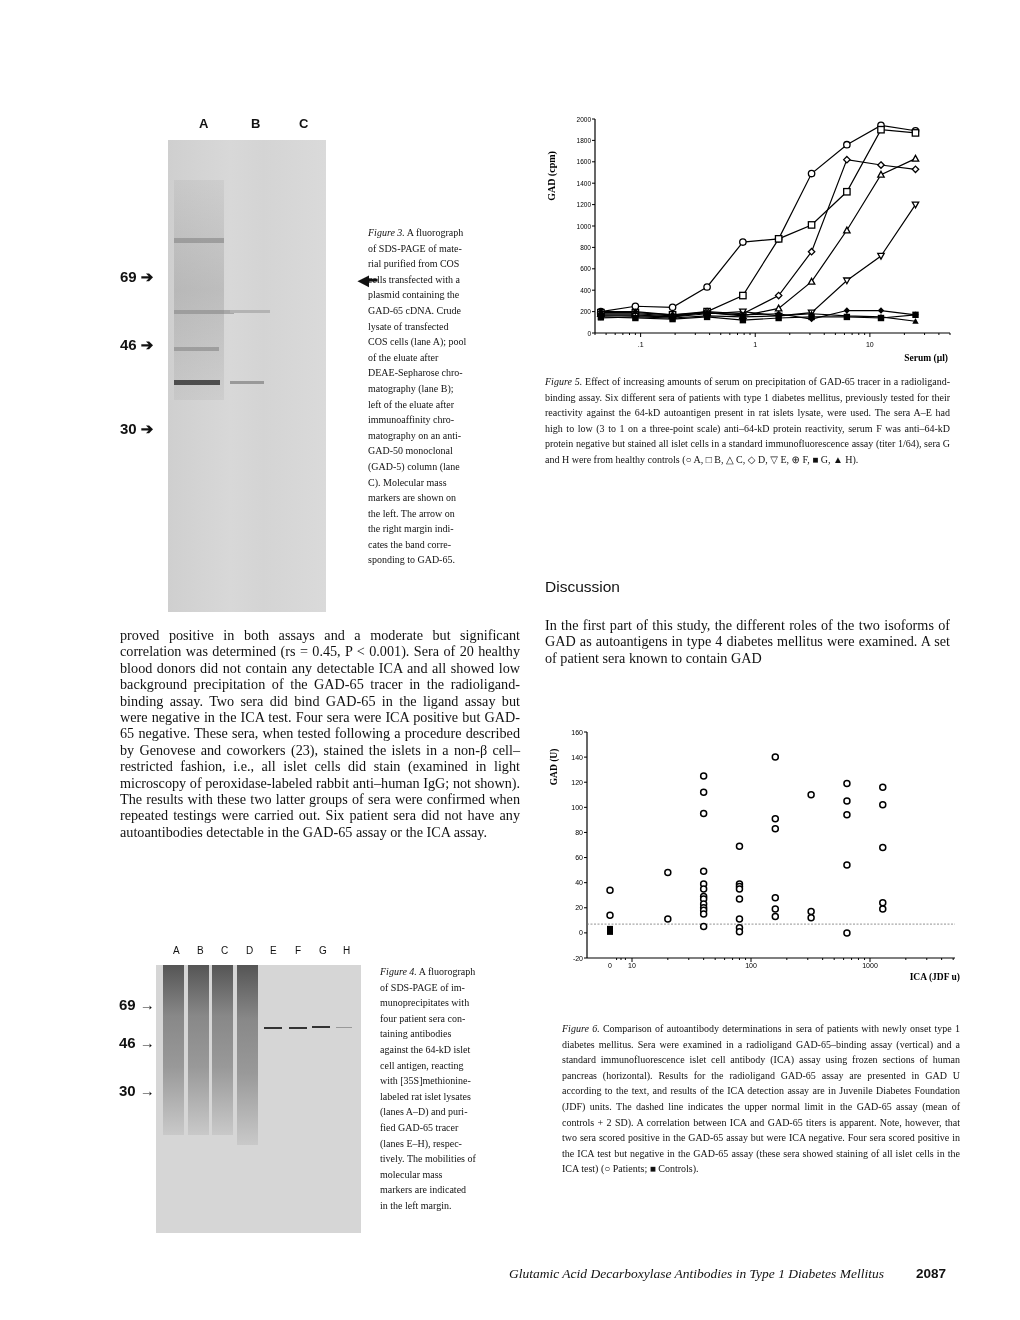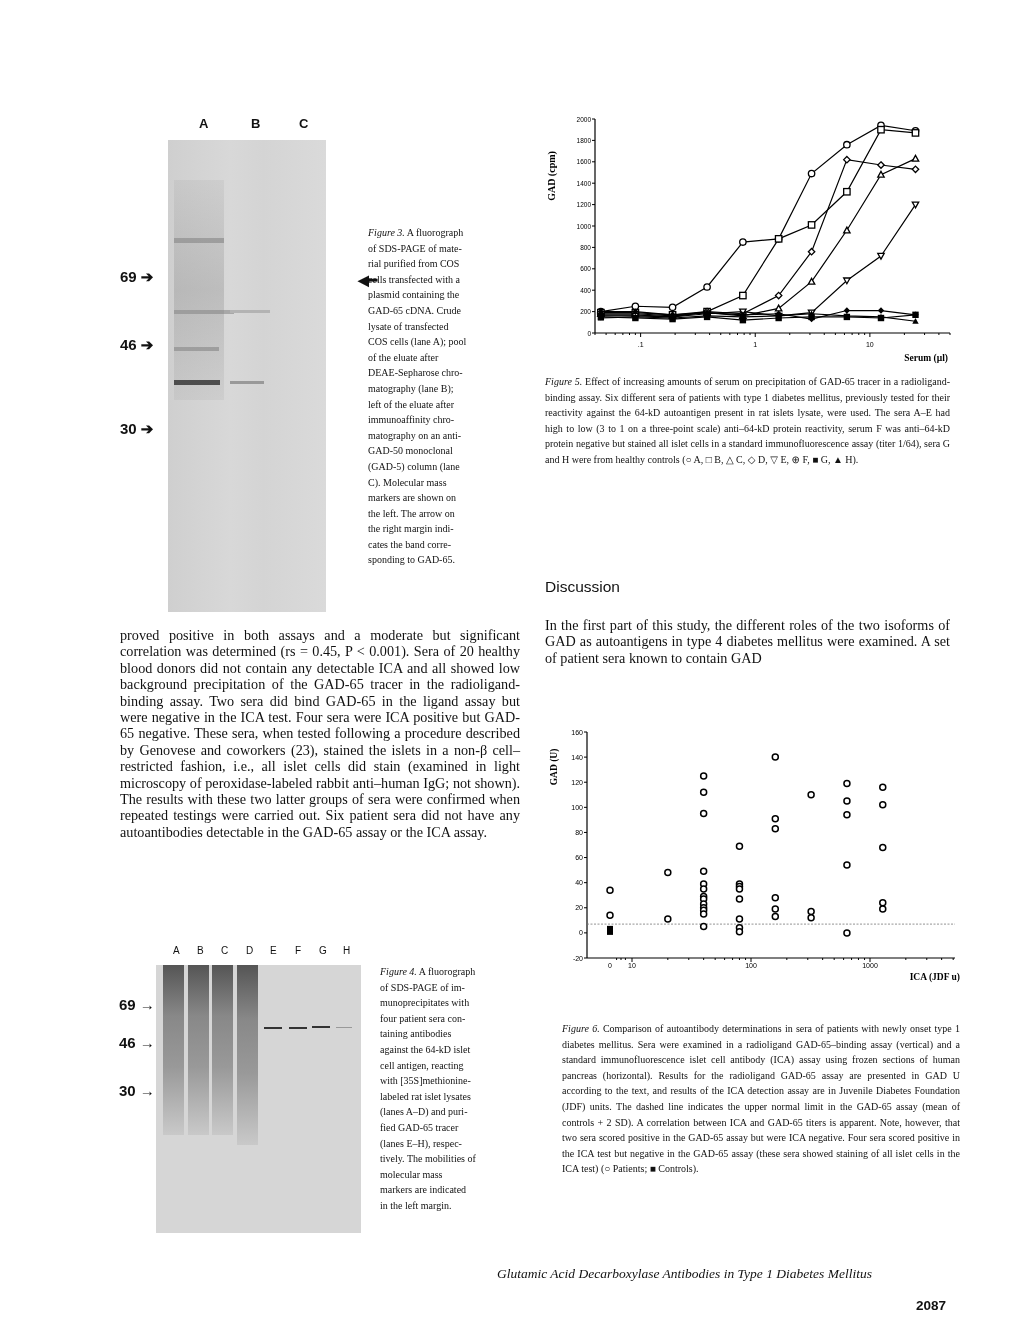--- a/index.html
+++ b/index.html
@@ -7,21 +7,21 @@
   .abs { position:absolute; }
   .caption { font-size:10px; line-height:15.6px; }
   .caption i { font-style:italic; }
   .body-text { font-size:14.2px; line-height:16.4px; text-align:justify; }
   .gel { background:#d2d2d2; }
   .lane-label { font-family:"Liberation Sans", sans-serif; font-weight:bold; font-size:13px; }
   .lane-label-sm { font-family:"Liberation Sans", sans-serif; font-size:10px; }
   .marker { font-family:"Liberation Sans", sans-serif; font-weight:bold; font-size:15px; }
   .marker-sm { font-family:"Liberation Sans", sans-serif; font-weight:bold; font-size:15px; }
   .heading { font-family:"Liberation Sans", sans-serif; font-weight:normal; font-size:15.5px; }
-  .footer-title { font-style:italic; font-size:13.5px; }
+  .footer-title { font-style:italic; font-size:13.5px;margin-left:12px; }
   .page-num { font-family:"Liberation Sans", sans-serif; font-weight:bold; font-size:13.5px; }
   svg text { font-family:"Liberation Sans", sans-serif; }
   .axis-label { font-family:"Liberation Serif", serif; font-weight:bold; }
 </style>
 </head>
 <body>
 
 <div class="abs" style="left:115px; top:100px; width:420px; height:520px;">
   <div class="abs lane-label" style="left:84px; top:16px;">A</div>
   <div class="abs lane-label" style="left:136px; top:16px;">B</div>
@@ -408,13 +408,13 @@
         <rect x="72" y="203.86666666666667" width="6" height="4" fill="#000"></rect>
       </g>
     </svg>
 </div>
 
 <div class="abs caption" style="left:562px; top:993px; width:398px; text-align:justify;margin-top:28px;">
   <i>Figure 6.</i><span> Comparison of autoantibody determinations in sera of patients with newly onset type 1 diabetes mellitus. Sera were examined in a radioligand GAD-65–binding assay (vertical) and a standard immunofluorescence islet cell antibody (ICA) assay using frozen sections of human pancreas (horizontal). Results for the radioligand GAD-65 assay are presented in GAD U according to the text, and results of the ICA detection assay are in Juvenile Diabetes Foundation (JDF) units. The dashed line indicates the upper normal limit in the GAD-65 assay (mean of controls + 2 SD). A correlation between ICA and GAD-65 titers is apparent. Note, however, that two sera scored positive in the GAD-65 assay but were ICA negative. Four sera scored positive in the ICA test but negative in the GAD-65 assay (these sera showed staining of all islet cells in the ICA test) (○ Patients; ■ Controls).</span>
 </div>
 
 <div class="abs footer-title" style="left:497px; top:1266px;">Glutamic Acid Decarboxylase Antibodies in Type 1 Diabetes Mellitus</div>
-<div class="abs page-num" style="left:916px; top:1266px;margin-top:32px;">2087</div>
+<div class="abs page-num" style="left:916px; top:1266px;">2087</div>
 
 </body></html>

